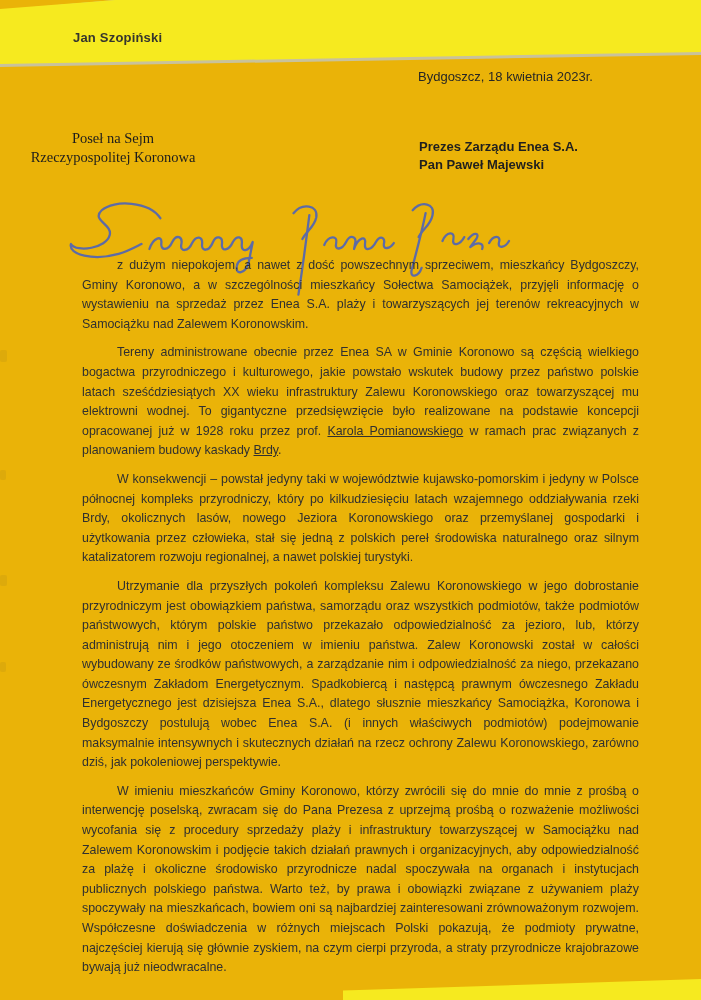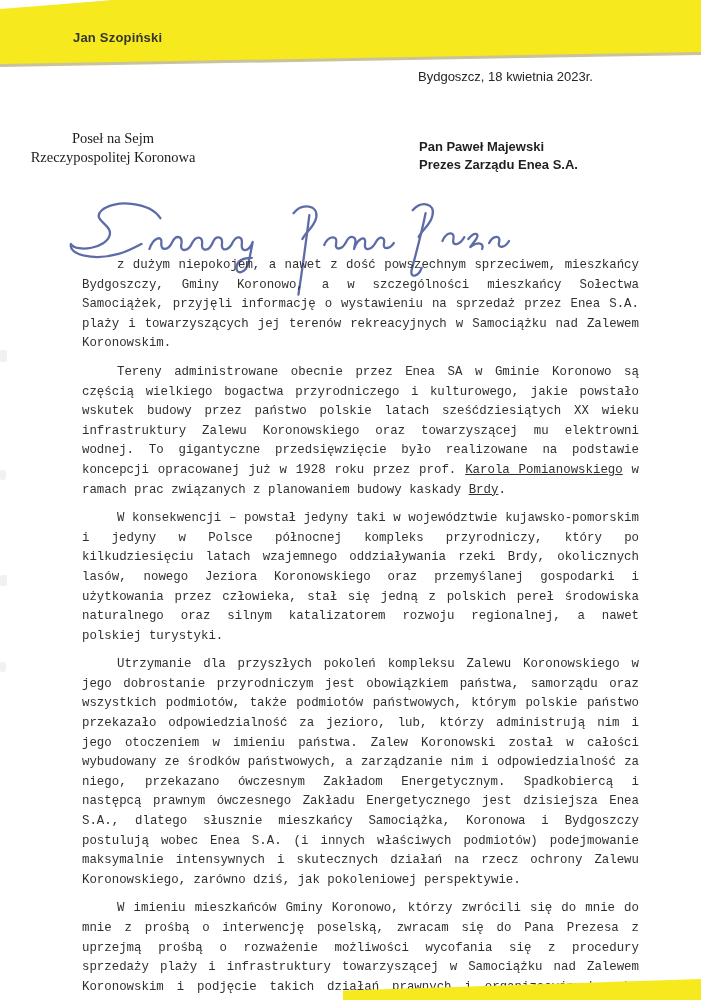--- a/index.html
+++ b/index.html
@@ -1,18 +1,18 @@
 <!DOCTYPE html>
 <html lang="pl"><head>
 <meta charset="utf-8">
 <style>
   html,body{margin:0;padding:0;background:#e8e8e8;}
   .page{
     position:relative;width:701px;height:1000px;margin:0 auto;
-    background:#ffffff;overflow:hidden;
+    background:#eab308;overflow:hidden;
     font-family:"Liberation Sans",sans-serif;color:#2e2e2e;
   }
   
   .band-top-shadow{
     position:absolute;left:0;top:0;width:701px;height:70px;
     background:#c9c29b;
     clip-path:polygon(0 10px,115px 0,701px 0,701px 55px,0 67px);
   }
   .band-top{
     position:absolute;left:0;top:0;width:701px;height:70px;
@@ -31,21 +31,21 @@
   
   .date-line{position:absolute;left:418px;top:69px;font-size:13px;color:#262626;}
   .recipient{position:absolute;left:419px;top:138px;font-size:13px;font-weight:700;color:#1f1f1f;line-height:18px;}
   
   .handwriting{position:absolute;left:64px;top:197px;width:447px;height:101px;pointer-events:none;}
   
   .body-text{
     position:absolute;left:82px;top:256px;width:557px;
     font-size:12.4px;line-height:19.6px;text-align:justify;color:#303030;
   }
-  .body-text p{margin:0 0 9px 0;text-indent:35px;font-family:Liberation Mono, monospace;}
+  .body-text p{margin:0 0 9px 0;text-indent:35px;}
   .uline{text-decoration:underline;}
   
   .band-bottom{
     position:absolute;left:343px;top:979px;width:358px;height:21px;
     clip-path:polygon(0 55%,100% 0,100% 100%,0 100%);
   }
   
   .speck{position:absolute;background:rgba(60,60,60,.07);border-radius:2px;}
 </style>
 </head>
@@ -58,22 +58,22 @@
   <div class="sender-name">Jan Szopiński</div>
 
   <div class="sender-title">
     <div>Poseł na Sejm</div>
     <div>Rzeczypospolitej Koronowa</div>
   </div>
 
   <div class="date-line">Bydgoszcz, 18 kwietnia 2023r.</div>
 
   <div class="recipient">
+    <div>Prezes Zarządu Enea S.A.</div>
     <div>Pan Paweł Majewski</div>
-    <div>Prezes Zarządu Enea S.A.</div>
   </div>
 
   <svg class="handwriting" viewBox="0 0 450 101" fill="none" stroke="#5d6ba6" stroke-width="2.3" stroke-linecap="round" stroke-linejoin="round" aria-label="Szanowny Panie Prezesie">
 
     <path d="M97,21 C86,4 50,2 38,13 C27,23 49,27 46,38 C43,51 13,56 7,47 C4,58 30,64 55,57 C65,54 72,50 78,47"></path>
 
     <path d="M86,52 C90,40 99,38 98,46 C97,54 105,54 109,45 C113,37 120,39 118,48 C117,55 125,55 129,46 C133,38 140,39 139,47 C138,55 146,55 150,45 C153,38 160,39 159,47 C158,55 166,54 170,45 C174,38 180,39 179,47 C178,56 186,55 190,45 L186,65 C183,77 172,79 174,69 C175,63 182,61 189,61"></path>
 
     <path d="M231,16 C240,5 256,8 254,20 C252,30 244,34 240,42"></path>
     <path d="M247,18 C244,42 240,72 236,98"></path>

